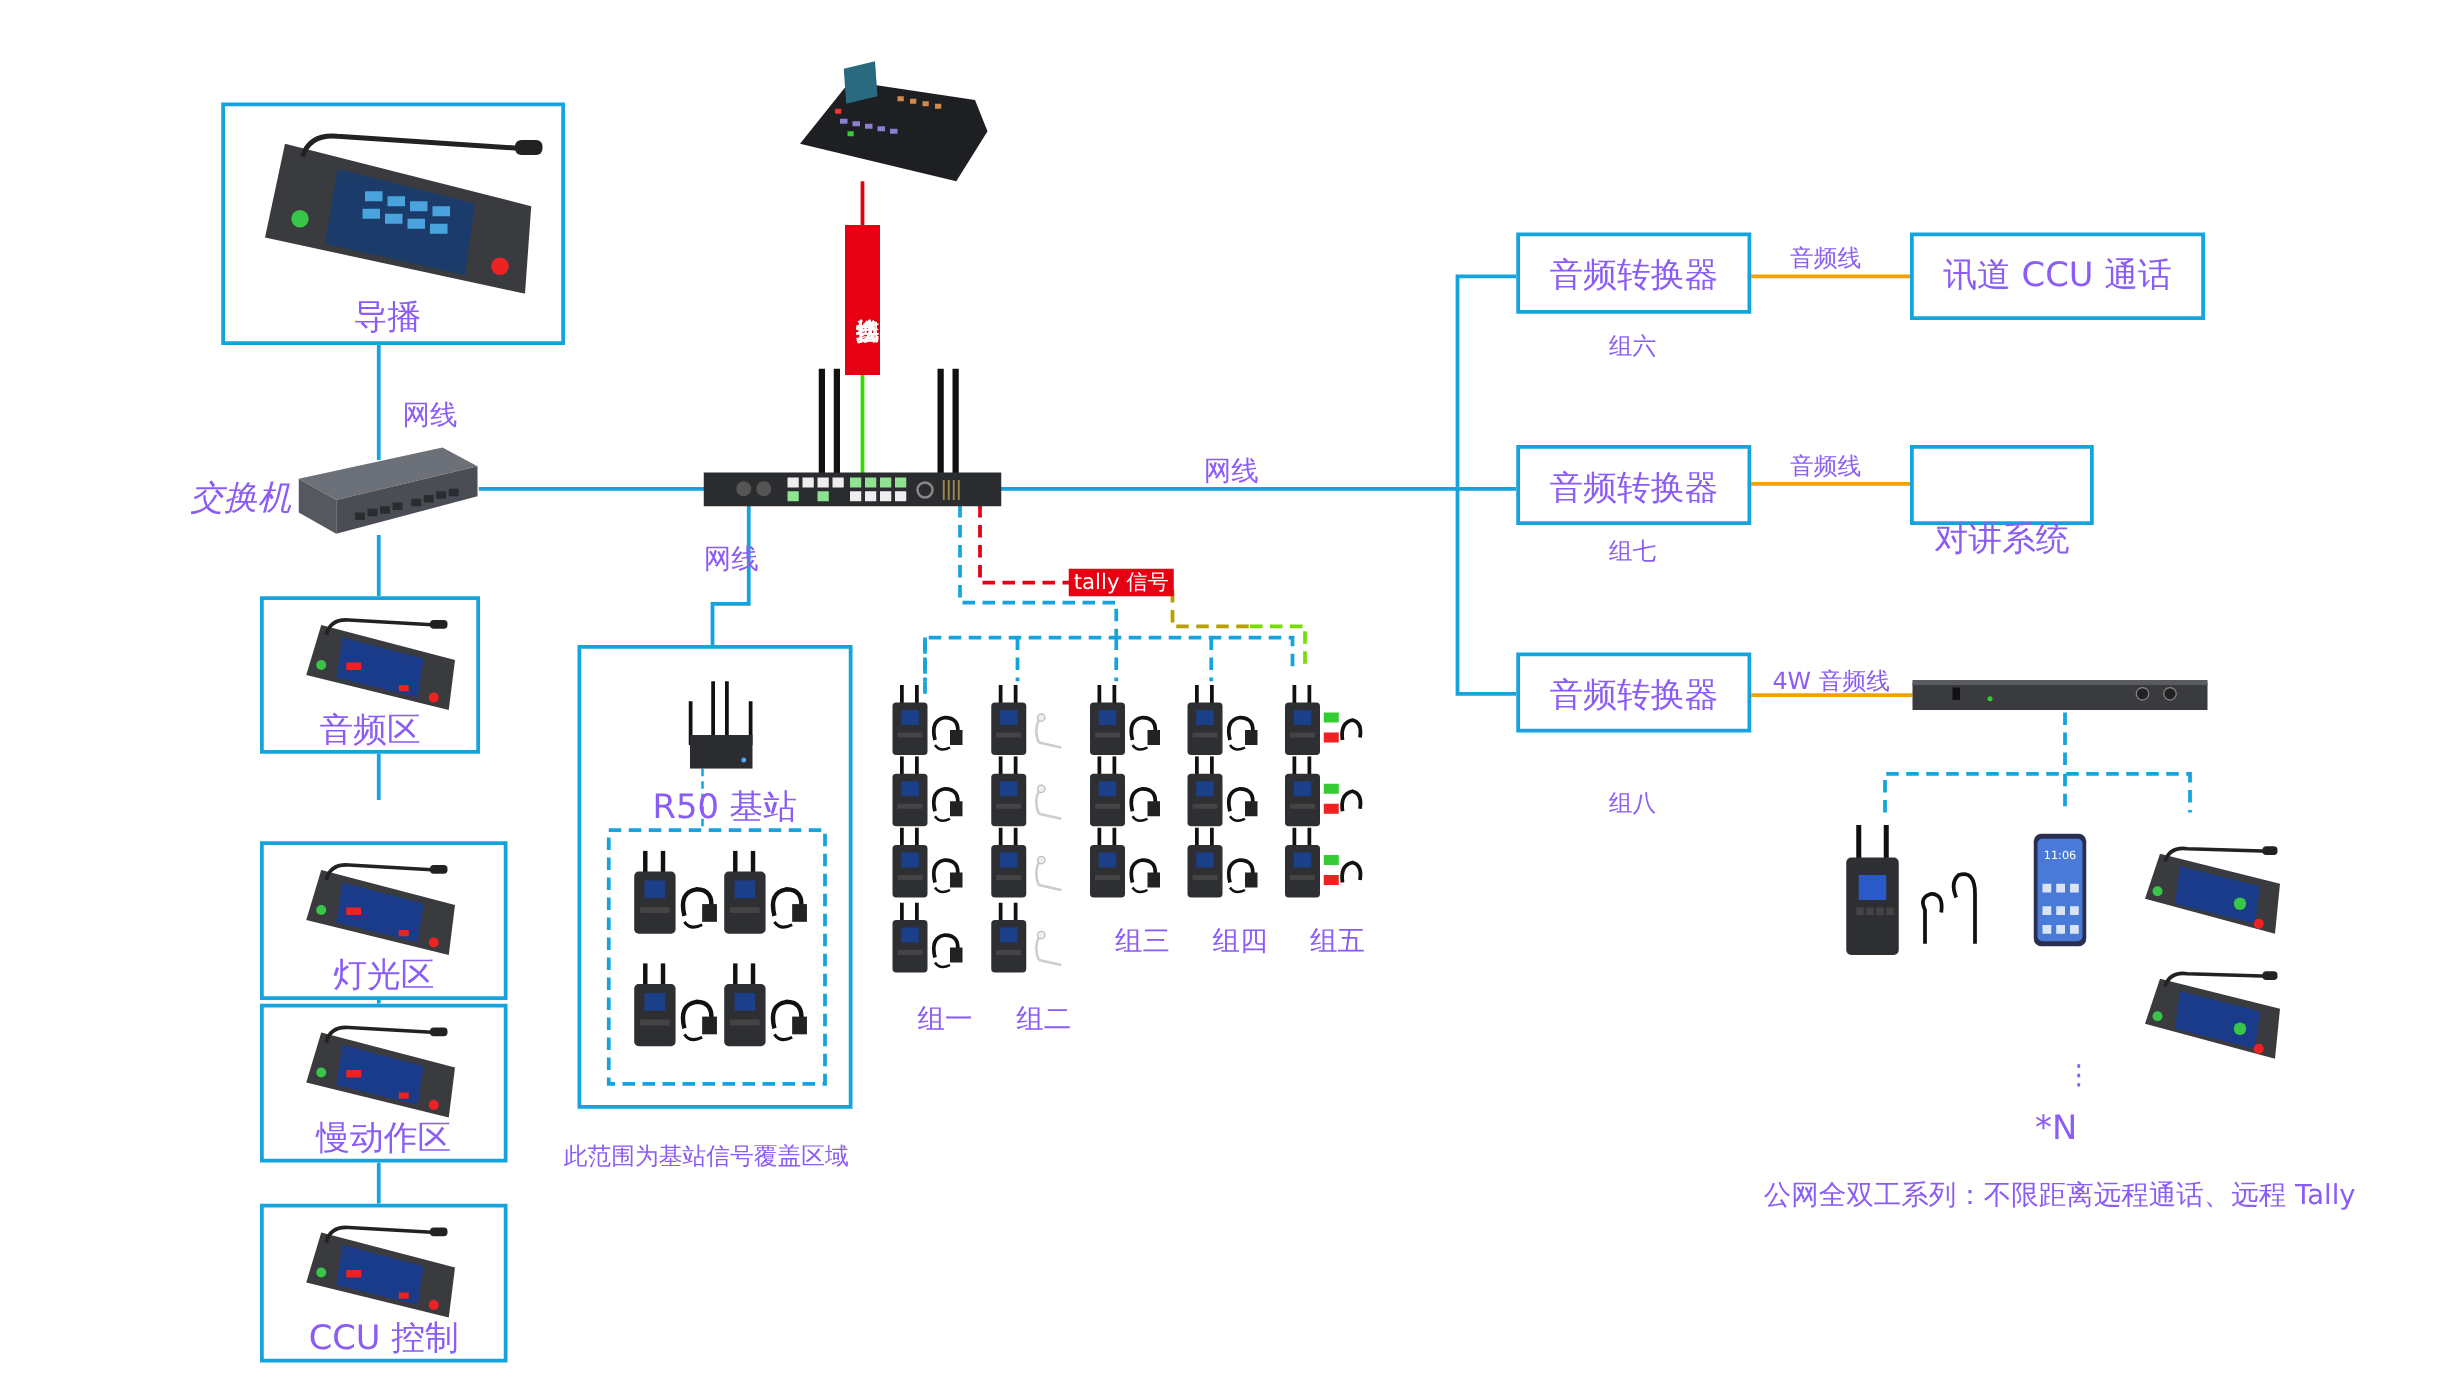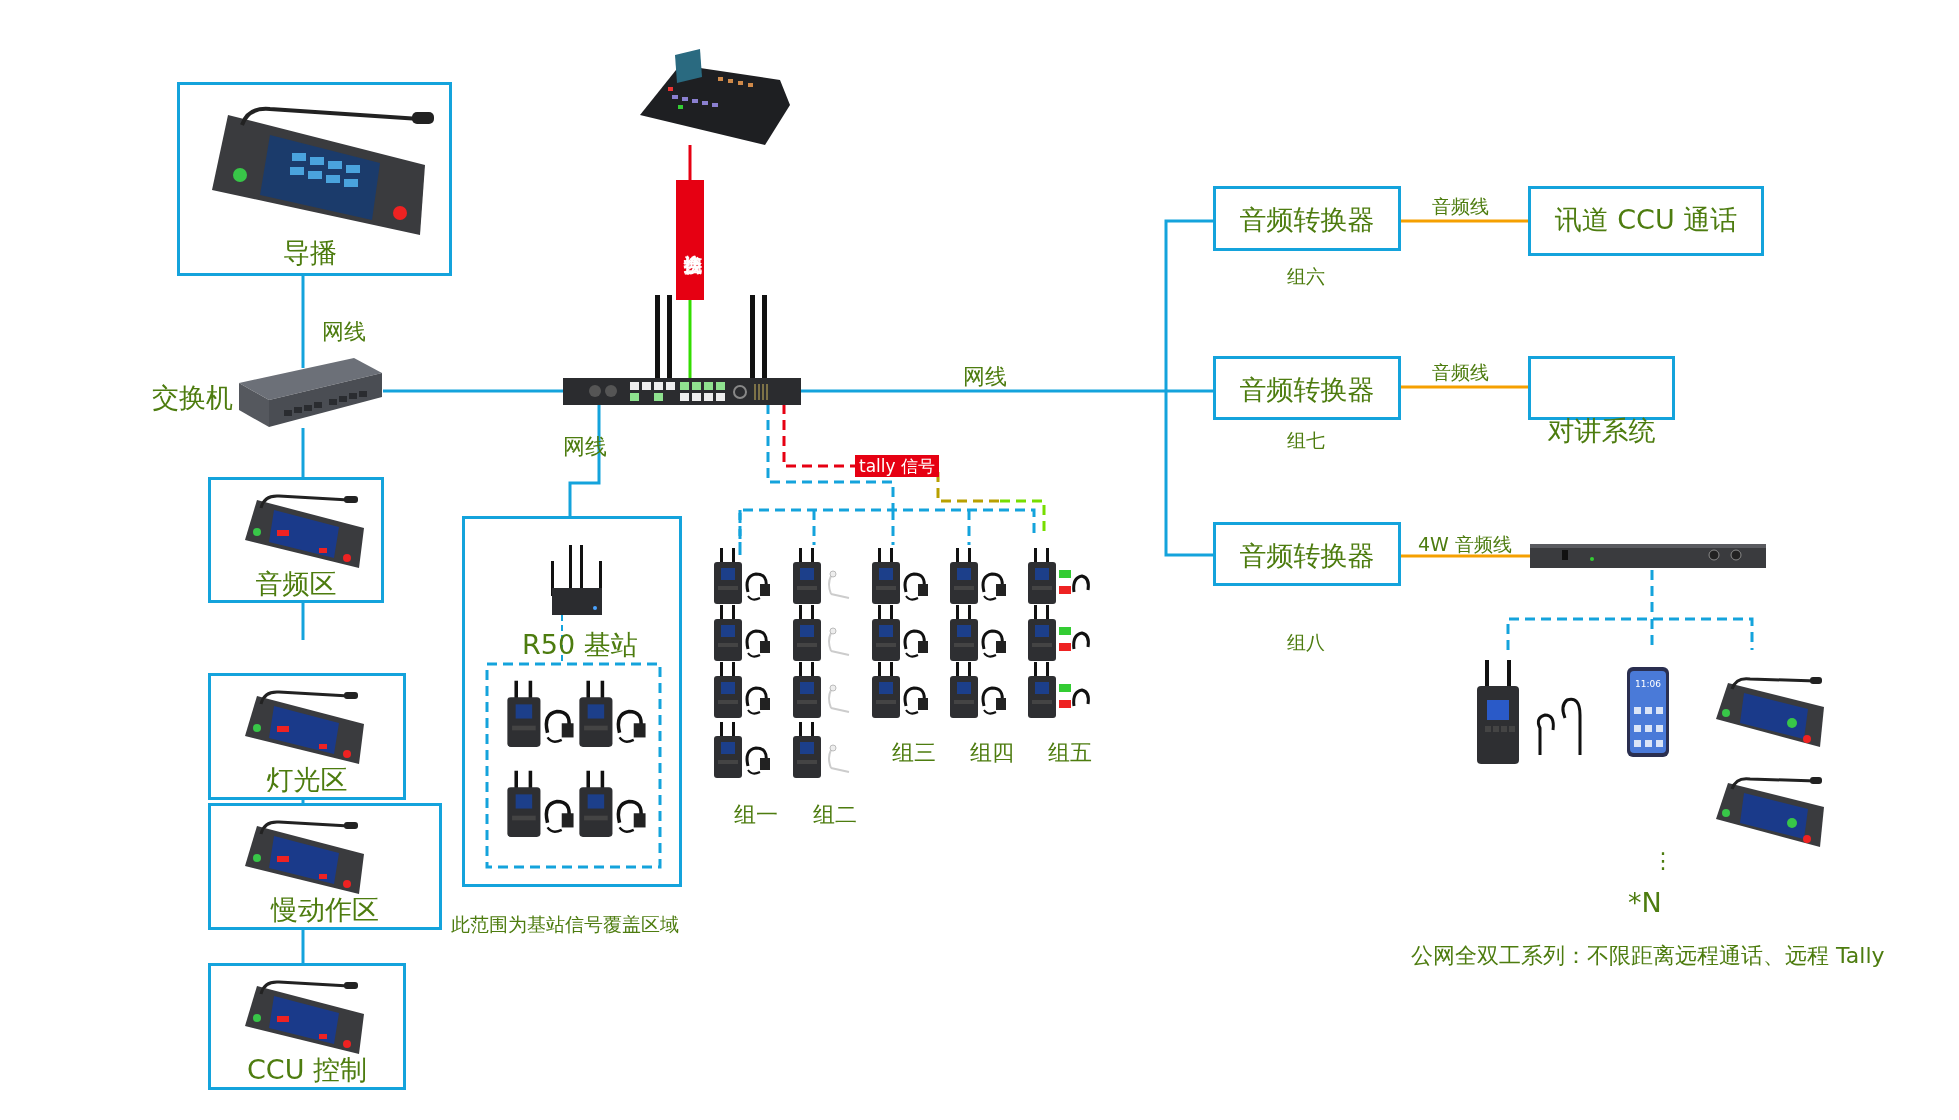--- a/index.html
+++ b/index.html
@@ -1,19 +1,19 @@
 <!DOCTYPE html>
 <html><head>
 <meta charset="utf-8">
 <style>
   html,body{margin:0;padding:0;background:#ffffff;}
   body{width:1959px;height:1120px;position:relative;overflow:hidden;font-family:"DejaVu Sans","Liberation Sans",sans-serif;color:#111;}
   .abs{position:absolute;}
   .box{position:absolute;border:3px solid #14a3dc;box-sizing:border-box;background:#fff;}
-  .lbl{position:absolute;white-space:nowrap;color:#4d7c0f;}
+  .lbl{position:absolute;white-space:nowrap;color:#8b5cf6;}
   .big{font-size:27px;}
   .mid{font-size:22px;margin-left:12px;}
   .sm{font-size:19px;}
   svg.wires{position:absolute;left:0;top:0;}
 </style>
 </head>
 <body>
 
 <svg class="wires" width="1959" height="1120">
 
@@ -74,21 +74,21 @@
       </g>
     <path d="M42,30 Q48,12 70,14 L220,24" stroke="#222" stroke-width="4" fill="none"></path>
     <rect x="212" y="17" width="22" height="12" rx="5" fill="#222"></rect>
     <circle cx="40" cy="80" r="7" fill="#38c648"></circle>
     <circle cx="200" cy="118" r="7" fill="#e22"></circle>
   </svg>
   <span class="lbl big" style="left:103px;top:150px;">导播</span>
 </div>
 <span class="lbl mid" style="left:310px;top:317px;">网线</span>
 
-<span class="lbl big" style="left:152px;top:380px;">交换机</span>
+<span class="lbl big" style="left:152px;top:380px;font-style:italic;">交换机</span>
 <svg class="abs" style="left:234px;top:355px;" width="152" height="76">
   <polygon points="5,28 120,3 148,18 35,45" fill="#6c7078"></polygon>
   <polygon points="5,28 35,45 35,72 5,55" fill="#55585e"></polygon>
   <polygon points="35,45 148,18 148,42 35,72" fill="#4a4d53"></polygon>
   <g fill="#2a2c30">
       <rect x="50" y="55" width="8" height="6"></rect>
       <rect x="60" y="52" width="8" height="6"></rect>
       <rect x="70" y="50" width="8" height="6"></rect>
       <rect x="80" y="47" width="8" height="6"></rect>
       <rect x="95" y="44" width="8" height="6"></rect>
@@ -117,21 +117,21 @@
       <polygon points="35,20 100,37 95,68 30,52" fill="#1a3a8a"></polygon>
     <rect x="38" y="40" width="12" height="6" fill="#e22"></rect>
       <rect x="80" y="58" width="8" height="5" fill="#e22"></rect>
     <path d="M22,18 Q25,5 40,6 L110,10" stroke="#222" stroke-width="3" fill="none"></path>
       <rect x="105" y="6" width="14" height="7" rx="3" fill="#222"></rect>
     <circle cx="18" cy="42" r="4" fill="#38c648"></circle>
       <circle cx="108" cy="68" r="4" fill="#e22"></circle>
   </svg>
   <span class="lbl big" style="left:0;right:0;text-align:center;top:86px;">灯光区</span>
 </div>
-<div class="box" style="left:208px;top:803px;width:234px;height:127px;">
+<div class="box" style="left:208px;top:803px;width:198px;height:127px;">
   <svg class="abs" style="left:28px;top:10px;" width="130" height="80">
     <polygon points="18,10 125,38 120,78 6,50" fill="#3a3b3e"></polygon>
       <polygon points="35,20 100,37 95,68 30,52" fill="#1a3a8a"></polygon>
     <rect x="38" y="40" width="12" height="6" fill="#e22"></rect>
       <rect x="80" y="58" width="8" height="5" fill="#e22"></rect>
     <path d="M22,18 Q25,5 40,6 L110,10" stroke="#222" stroke-width="3" fill="none"></path>
       <rect x="105" y="6" width="14" height="7" rx="3" fill="#222"></rect>
     <circle cx="18" cy="42" r="4" fill="#38c648"></circle>
       <circle cx="108" cy="68" r="4" fill="#e22"></circle>
   </svg>

